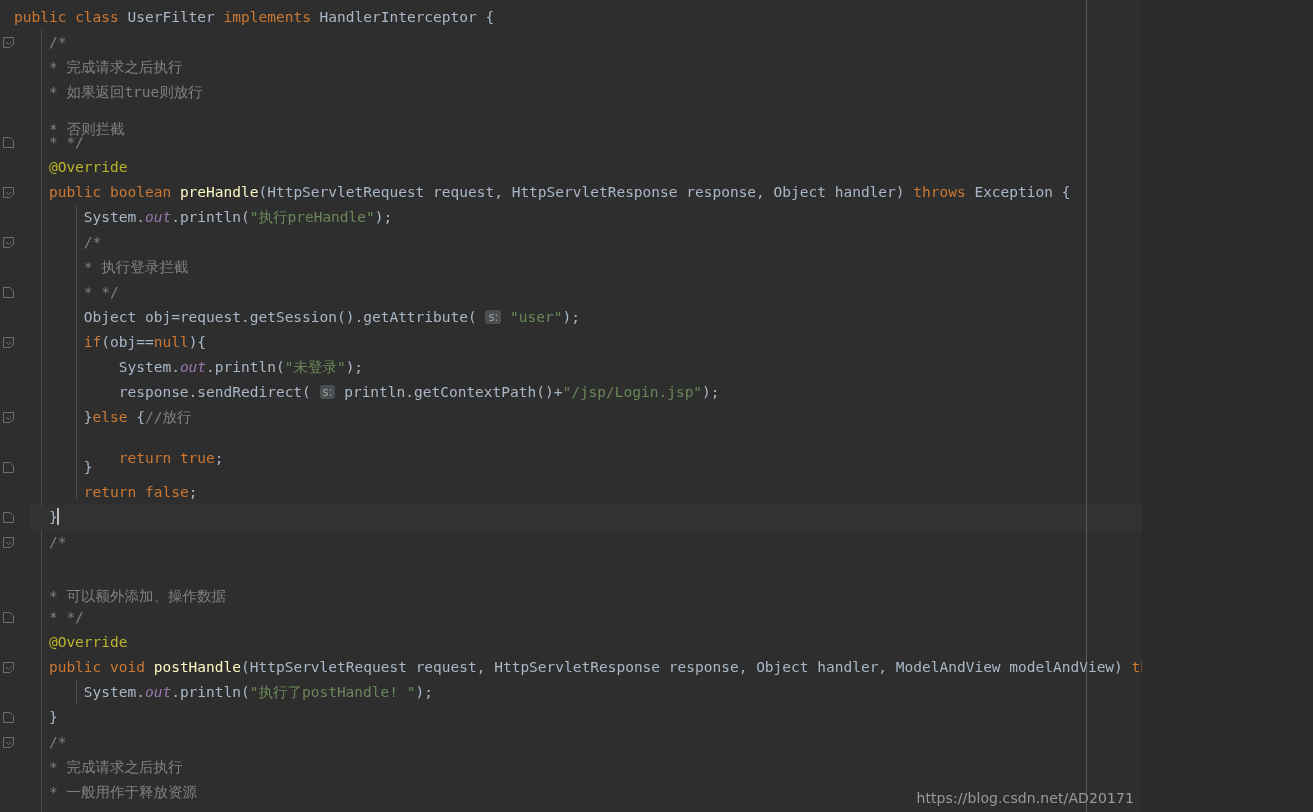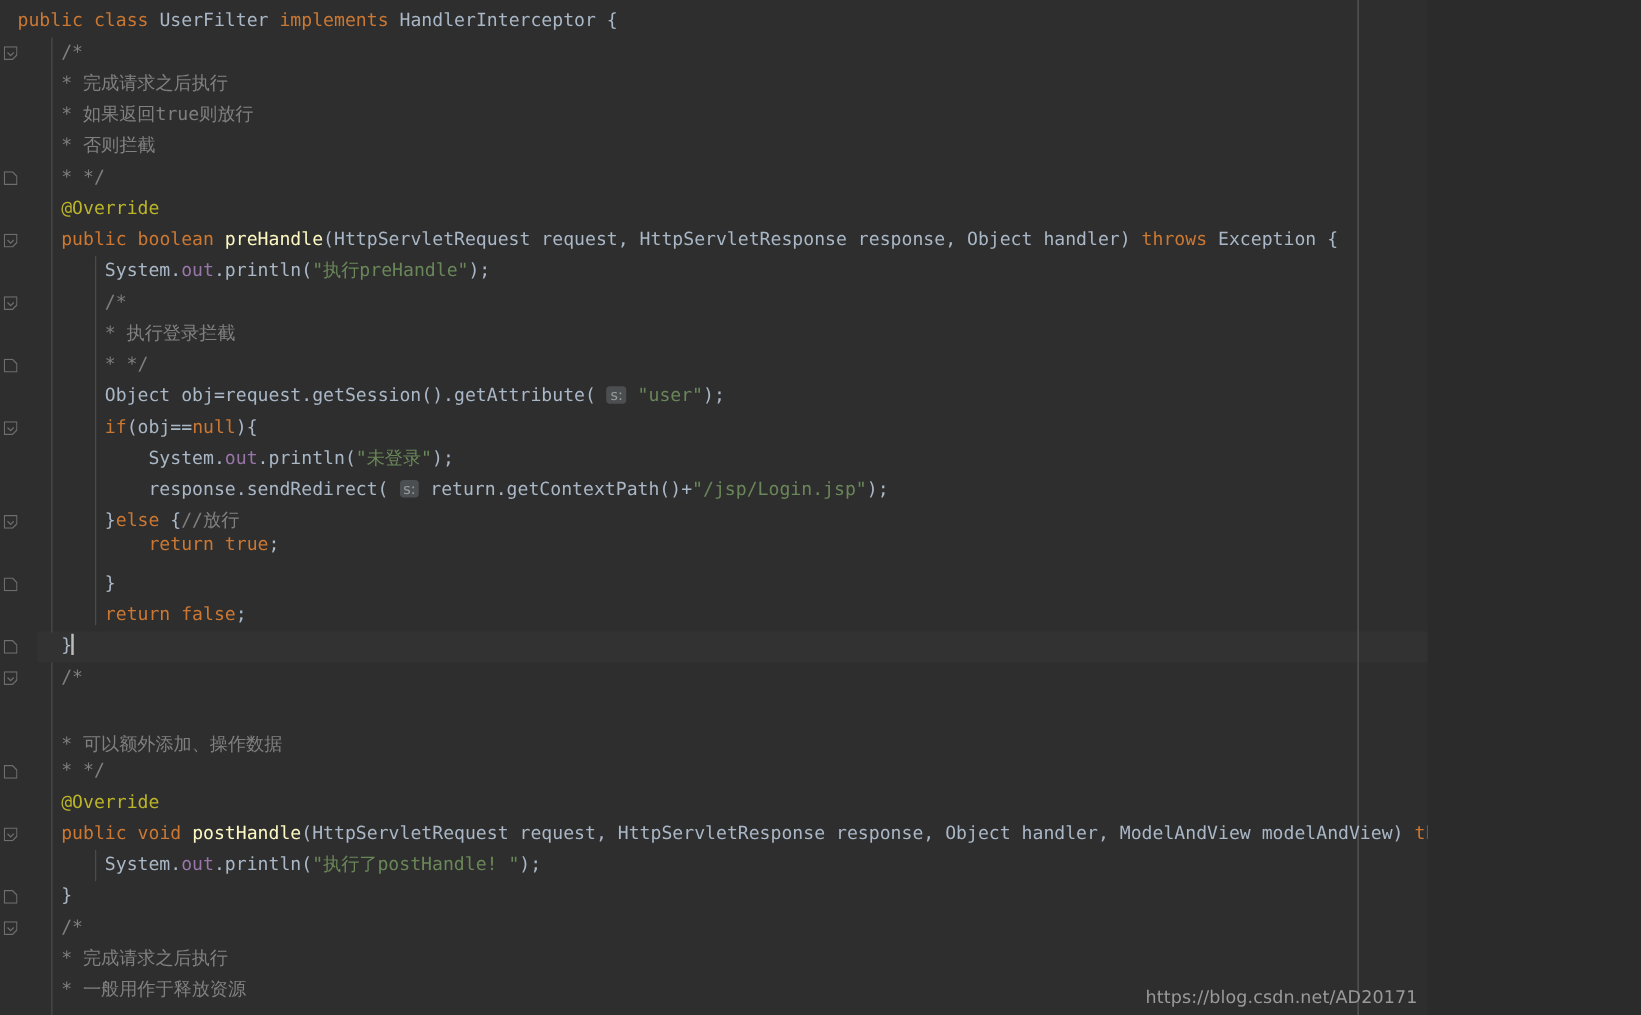--- a/index.html
+++ b/index.html
@@ -92,21 +92,21 @@
   }
 
   
   .kw   { color: #cc7832; }          
   .id   { color: #a9b7c6; }
   .cls  { color: #a9b7c6; }
   .cmt  { color: #808080; }          
   .str  { color: #6a8759; }          
   .ann  { color: #bbb529; }          
   .mth  { color: #fef9c3; }          
-  .stat { color: #9876aa; }
+  .stat { color: #9876aa; font-style: italic; }
 
   
   .hint {
     background: #4c4f51;
     color: #9c9c9c;
     border-radius: 3px;
     padding: 0 3px;
     font-size: 11.5px;
     font-family: "DejaVu Sans", "Liberation Sans", sans-serif;
     position: relative;
@@ -231,44 +231,44 @@
     </div>
   </div>
 
   <div class="code-layer">
 
     <div class="line" style="top:5px;"><span class="kw">public</span> <span class="kw">class</span> <span class="cls">UserFilter</span> <span class="kw">implements</span> <span class="cls">HandlerInterceptor</span> <span class="id">{</span></div>
 
     <div class="line cmt" style="top:30px;">    /*</div>
     <div class="line cmt" style="top:55px;">    * 完成请求之后执行</div>
     <div class="line cmt" style="top:80px;text-align:right;">    * 如果返回true则放行</div>
-    <div class="line cmt" style="top:105px;">    * 否则拦截</div>
+    <div class="line cmt" style="top:117px;">    * 否则拦截</div>
     <div class="line cmt" style="top:130px;">    * */</div>
 
     <div class="line" style="top:155px;">    <span class="ann">@Override</span></div>
 
     <div class="line" style="top:180px;">    <span class="kw">public</span> <span class="kw">boolean</span> <span class="mth">preHandle</span><span class="id">(</span><span class="cls">HttpServletRequest</span> <span class="id">request,</span> <span class="cls">HttpServletResponse</span> <span class="id">response,</span> <span class="cls">Object</span> <span class="id">handler)</span> <span class="kw">throws</span> <span class="cls">Exception</span> <span class="id">{</span></div>
 
     <div class="line" style="top:205px;">        <span class="id">System.</span><span class="stat">out</span><span class="id">.println(</span><span class="str">"执行preHandle"</span><span class="id">);</span></div>
 
     <div class="line cmt" style="top:230px;">        /*</div>
     <div class="line cmt" style="top:255px;">        * 执行登录拦截</div>
     <div class="line cmt" style="top:280px;">        * */</div>
 
     <div class="line" style="top:305px;">        <span class="cls">Object</span> <span class="id">obj=request.getSession().getAttribute(</span> <span class="hint">s:</span> <span class="str">"user"</span><span class="id">);</span></div>
 
     <div class="line" style="top:330px;">        <span class="kw">if</span><span class="id">(obj==</span><span class="kw">null</span><span class="id">){</span></div>
 
     <div class="line" style="top:355px;">            <span class="id">System.</span><span class="stat">out</span><span class="id">.println(</span><span class="str">"未登录"</span><span class="id">);</span></div>
 
-    <div class="line" style="top:380px;">            <span class="id">response.sendRedirect(</span> <span class="hint">s:</span> <span class="id">return.getContextPath()+</span><span class="str">"/jsp/Login.jsp"</span><span class="id">);</span></div>
+    <div class="line" style="top:380px;">            <span class="id">response.sendRedirect(</span> <span class="hint">s:</span> <span class="id">println.getContextPath()+</span><span class="str">"/jsp/Login.jsp"</span><span class="id">);</span></div>
 
     <div class="line" style="top:405px;">        <span class="id">}</span><span class="kw">else</span> <span class="id">{</span><span class="cmt">//放行</span></div>
 
-    <div class="line" style="top:424px;">            <span class="kw">return</span> <span class="kw">true</span><span class="id">;</span></div>
+    <div class="line" style="top:446px;">            <span class="kw">return</span> <span class="kw">true</span><span class="id">;</span></div>
 
     <div class="line" style="top:455px;">        <span class="id">}</span></div>
 
     <div class="line" style="top:480px;">        <span class="kw">return</span> <span class="kw">false</span><span class="id">;</span></div>
 
     <div class="line" style="top:505px;">    <span class="id">}</span><span class="caret"></span></div>
 
     <div class="line cmt" style="top:530px;">    /*</div>
     <div class="line cmt" style="top:584px;">    * 可以额外添加、操作数据</div>
     <div class="line cmt" style="top:605px;">    * */</div>

